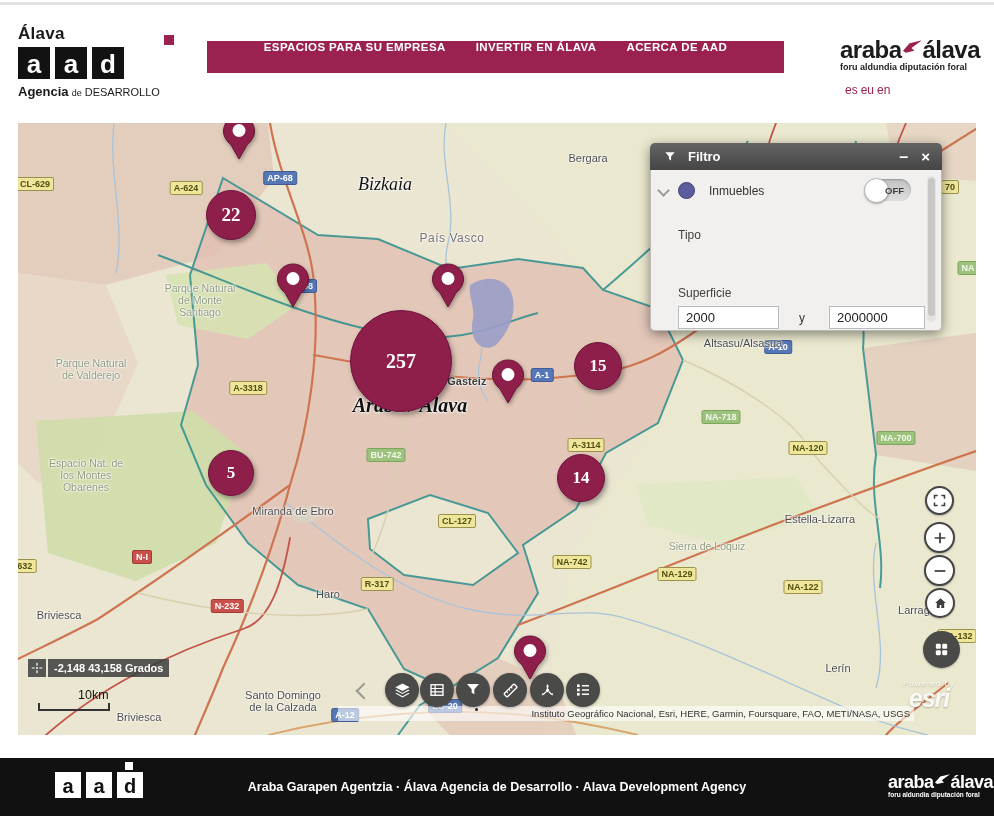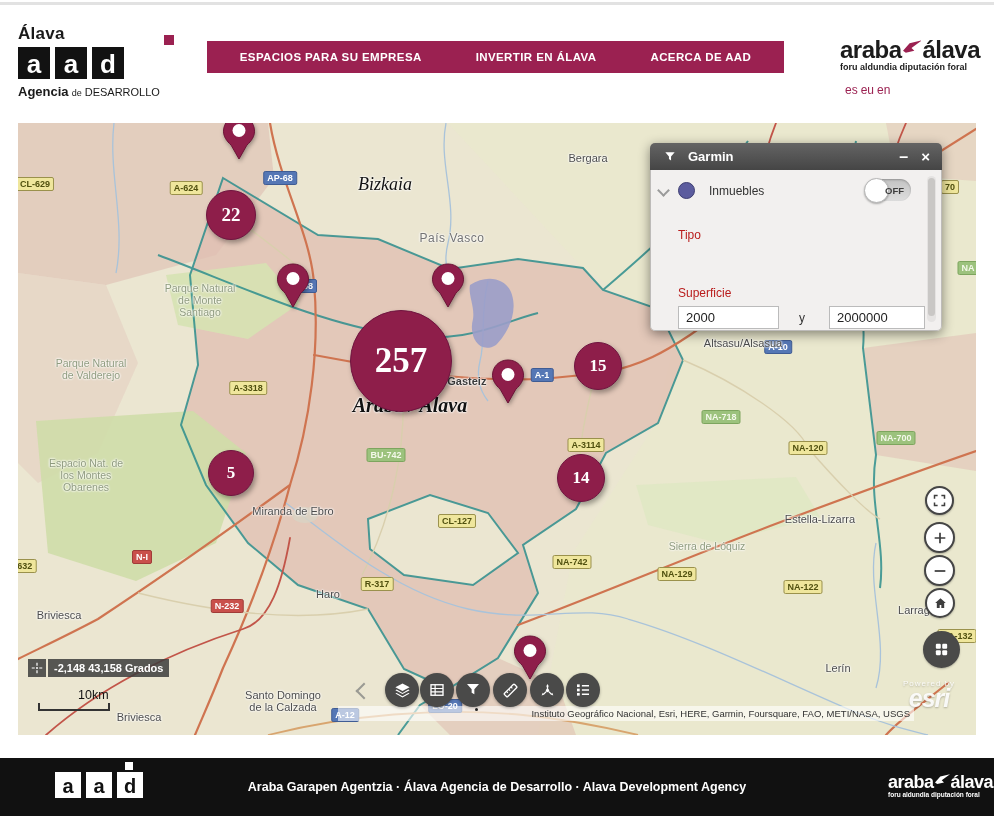--- a/index.html
+++ b/index.html
@@ -7,21 +7,21 @@
   
   #topline{position:absolute;left:0;top:2;width:994px;height:3px;background:#e2e2e2;top:2px;}
   #logo{position:absolute;left:18px;top:24px;width:170px;}
   #logo .title{font-size:17px;font-weight:bold;color:#1a1a1a;letter-spacing:.3px;}
   #logo .sqrow{display:flex;gap:5px;margin-top:3px;position:relative;}
   #logo .sq{width:32px;height:32px;background:#121212;color:#fff;font-size:26px;font-weight:bold;display:flex;align-items:flex-end;justify-content:center;line-height:30px;}
   #logo .dot{position:absolute;right:14px;top:-12px;width:10px;height:10px;background:#9b2151;}
   #logo .sub{margin-top:5px;font-size:11px;color:#1a1a1a;}
   #logo .sub b{font-size:13px;}
   #logo .sub .mid{font-size:9px;}
-  #nav{position:absolute;left:207px;top:41px;width:577px;height:32px;background:#9b2151;display:flex;align-items:center;justify-content:center;gap:54px;}
+  #nav{position:absolute;left:207px;top:41px;width:577px;height:32px;background:#9b2151;display:flex;align-items:flex-start;justify-content:center;gap:30px;}
   #nav span{color:#fff;font-size:11.5px;font-weight:bold;letter-spacing:.4px;cursor:pointer;}
   #brand-top{position:absolute;left:840px;top:36px;width:140px;color:#1c1c1c;}
   .brandword{font-size:24px;font-weight:bold;letter-spacing:-.5px;display:flex;align-items:center;}
   .brandcheck{display:inline-block;margin:0 1px 8px 1px;}
   .brandsub{font-size:9px;font-weight:bold;margin-top:-2px;}
   #langs{position:absolute;left:845px;top:83px;font-size:12px;color:#9b2151;display:flex;gap:3px;}
   #langs span{cursor:pointer;}
   
   #map{position:absolute;left:18px;top:123px;width:958px;height:612px;overflow:hidden;background:#ebe6d1;}
   #terrain{position:absolute;left:0;top:0;}
@@ -50,21 +50,21 @@
   #fp-min{margin-left:auto;font-size:16px;font-weight:bold;cursor:pointer;line-height:10px;}
   #fp-close{margin:0 12px 0 13px;font-size:15px;font-weight:bold;cursor:pointer;}
   #fp-body{position:relative;background:#f2f0ef;border:1px solid #bdbbb9;border-top:none;border-radius:0 0 5px 5px;height:160px;}
   #fp-row1{position:absolute;left:8px;top:12px;display:flex;align-items:center;}
   #fp-chevron{width:7px;height:7px;border-right:2px solid #9a9a9a;border-bottom:2px solid #9a9a9a;transform:rotate(45deg);margin-right:10px;cursor:pointer;}
   #fp-circle{width:15px;height:15px;border-radius:50%;background:#5c5c9e;border:1px solid #3e3e72;margin-right:14px;}
   #fp-layer{font-size:12px;color:#333;}
   #fp-toggle{position:absolute;right:30px;top:9px;width:46px;height:22px;border-radius:12px;background:linear-gradient(#c3c3c3,#dedede);box-shadow:inset 0 1px 2px rgba(0,0,0,.25);cursor:pointer;}
   #fp-knob{position:absolute;left:-1px;top:-1px;width:23px;height:23px;border-radius:50%;background:#fff;border:1px solid #b5b5b5;box-shadow:0 1px 2px rgba(0,0,0,.3);}
   #fp-off{position:absolute;right:7px;top:6px;font-size:9.5px;font-weight:bold;color:#3e3e3e;}
-  .fp-label{position:absolute;left:27px;font-size:12px;color:#b91c1c;}
+  .fp-label{position:absolute;left:27px;font-size:12px;color:#404040;}
   #fp-select{position:absolute;left:27px;top:80px;width:236px;height:23px;background:#fff;border:1px solid #555;display:flex;align-items:center;cursor:pointer;}
   #fp-select span{font-size:12.5px;color:#222;margin-left:8px;}
   #fp-caret{margin-left:auto;margin-right:8px;width:0;height:0;border-left:4px solid transparent;border-right:4px solid transparent;border-top:5px solid #555;}
   .num-input{position:absolute;top:136px;height:21px;border:1px solid #bbb;background:#fff;font-size:13px;color:#222;padding:0 7px;font-family:"Liberation Sans",sans-serif;width:85px;}
   #fp-and{position:absolute;left:148px;top:141px;font-size:12px;color:#333;}
   #fp-scroll{position:absolute;right:5px;top:6px;bottom:8px;width:9px;background:#e5e3e2;border-radius:5px;}
   #fp-thumb{position:absolute;left:1px;top:2px;width:7px;height:138px;background:#c9c7c5;border-radius:4px;cursor:pointer;}
   
   .ctl{position:absolute;border-radius:50%;background:#fff;border:2px solid #454545;display:flex;align-items:center;justify-content:center;cursor:pointer;box-shadow:0 1px 2px rgba(0,0,0,.25);}
   .ctl.dark{background:#4a4a49;border-color:#4a4a49;}
@@ -259,21 +259,21 @@
       <svg class="pin" style="left:473px;top:236px" width="34" height="45" viewBox="0 0 34 45">
         <path d="M17 1C8 1 1.5 7.8 1.5 16.2c0 5.3 3.1 9.8 7.6 13.9L17 44l7.9-13.9c4.5-4.1 7.6-8.6 7.6-13.9C32.5 7.8 26 1 17 1z" fill="#8e1e4a" stroke="#6b1336" stroke-width="1"></path>
         <circle cx="17" cy="15.5" r="6.5" fill="#fff"></circle>
       </svg>
       <svg class="pin" style="left:495px;top:512px" width="34" height="45" viewBox="0 0 34 45">
         <path d="M17 1C8 1 1.5 7.8 1.5 16.2c0 5.3 3.1 9.8 7.6 13.9L17 44l7.9-13.9c4.5-4.1 7.6-8.6 7.6-13.9C32.5 7.8 26 1 17 1z" fill="#8e1e4a" stroke="#6b1336" stroke-width="1"></path>
         <circle cx="17" cy="15.5" r="6.5" fill="#fff"></circle>
       </svg>
     </div>
   <div id="clusters">
-      <div class="cluster" style="left: 332px; top: 187px; height: 100px; width: 100px; line-height: 100px; font-size: 35px;">257</div>
+      <div class="cluster" style="left: 332px; top: 187px; height: 100px; width: 100px; line-height: 100px; font-size: 20px;">257</div>
       <div class="cluster" style="left: 188px; top: 67px; height: 48px; width: 48px; line-height: 48px; font-size: 19px;">22</div>
       <div class="cluster" style="left: 556px; top: 219px; height: 46px; width: 46px; line-height: 46px; font-size: 17px;">15</div>
       <div class="cluster" style="left: 190px; top: 327px; height: 44px; width: 44px; line-height: 44px; font-size: 17px;">5</div>
       <div class="cluster" style="left: 539px; top: 331px; height: 46px; width: 46px; line-height: 46px; font-size: 17px;">14</div>
     </div>
 
   <div id="coord">
     <div class="cicon">
         <svg width="12" height="12" viewBox="0 0 16 16">
           <path d="M8 1v4M8 11v4M1 8h4M11 8h4" stroke="#fff" stroke-width="1.6"></path>
@@ -371,21 +371,21 @@
         <path d="M10.5 6.3H20M10.5 12H20M10.5 17.7H20" stroke="#fff" stroke-width="1.8"></path>
       </svg>
   </div>
   <div id="tb-dot"></div>
 
   <div id="filter-panel">
     <div id="fp-title">
       <svg width="14" height="14" viewBox="0 0 24 24" fill="#fff">
           <path d="M4 4h16l-6.2 7v6.8l-3.6-2.3v-4.5z"></path>
         </svg>
-      <span class="ttl">Garmin</span>
+      <span class="ttl">Filtro</span>
       <span id="fp-min">–</span>
       <span id="fp-close">×</span>
     </div>
     <div id="fp-body">
       <div id="fp-row1">
         <div id="fp-chevron"></div>
         <div id="fp-circle"></div>
         <span id="fp-layer">Inmuebles</span>
       </div>
       <div id="fp-toggle">

